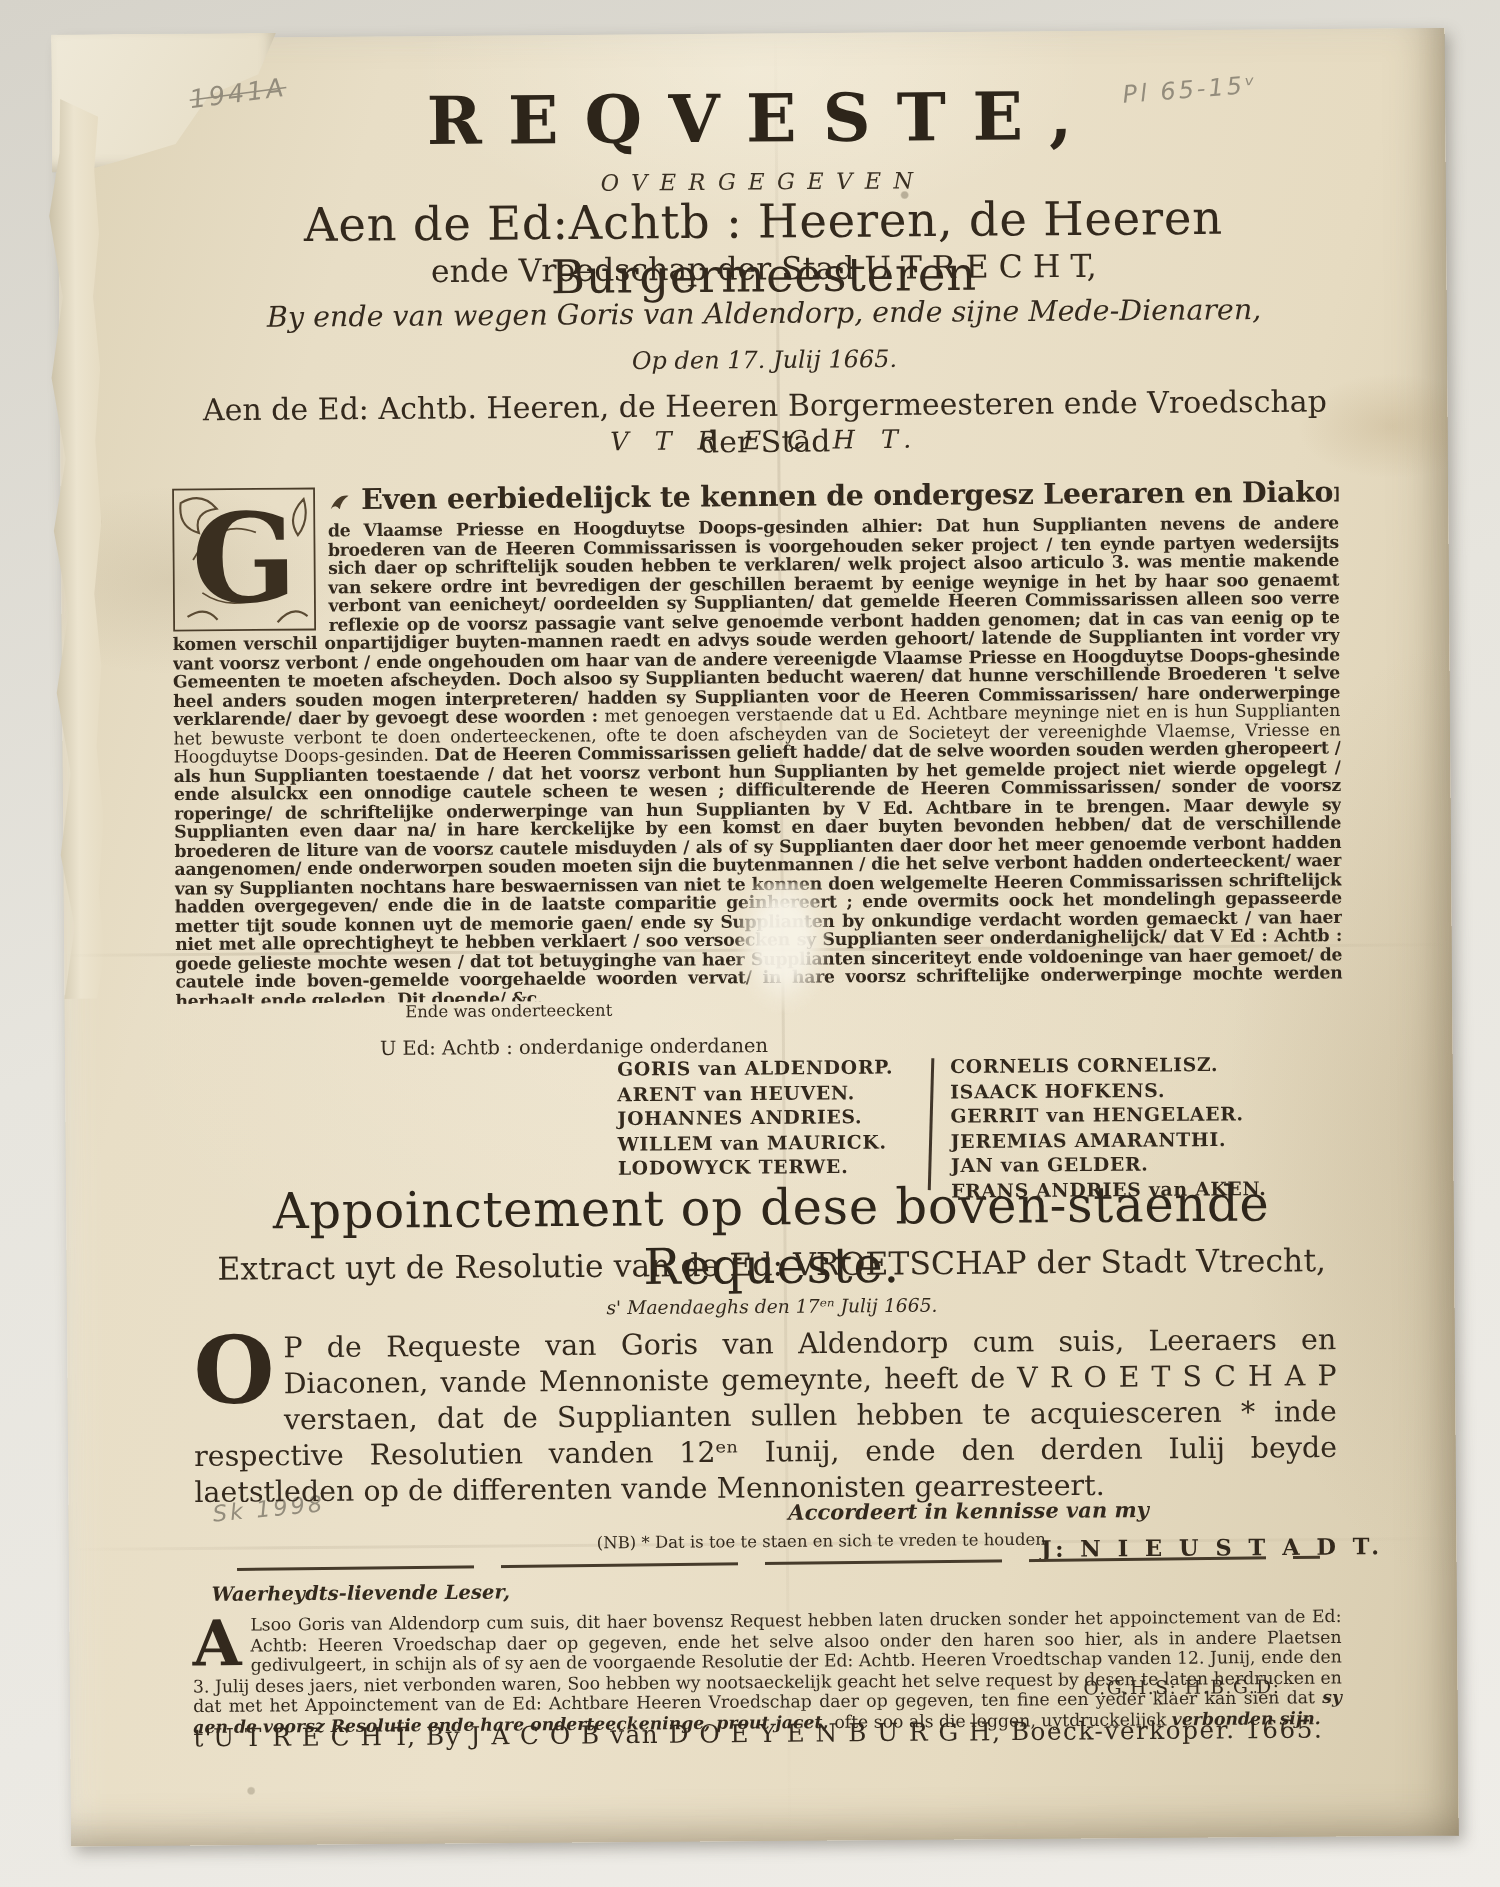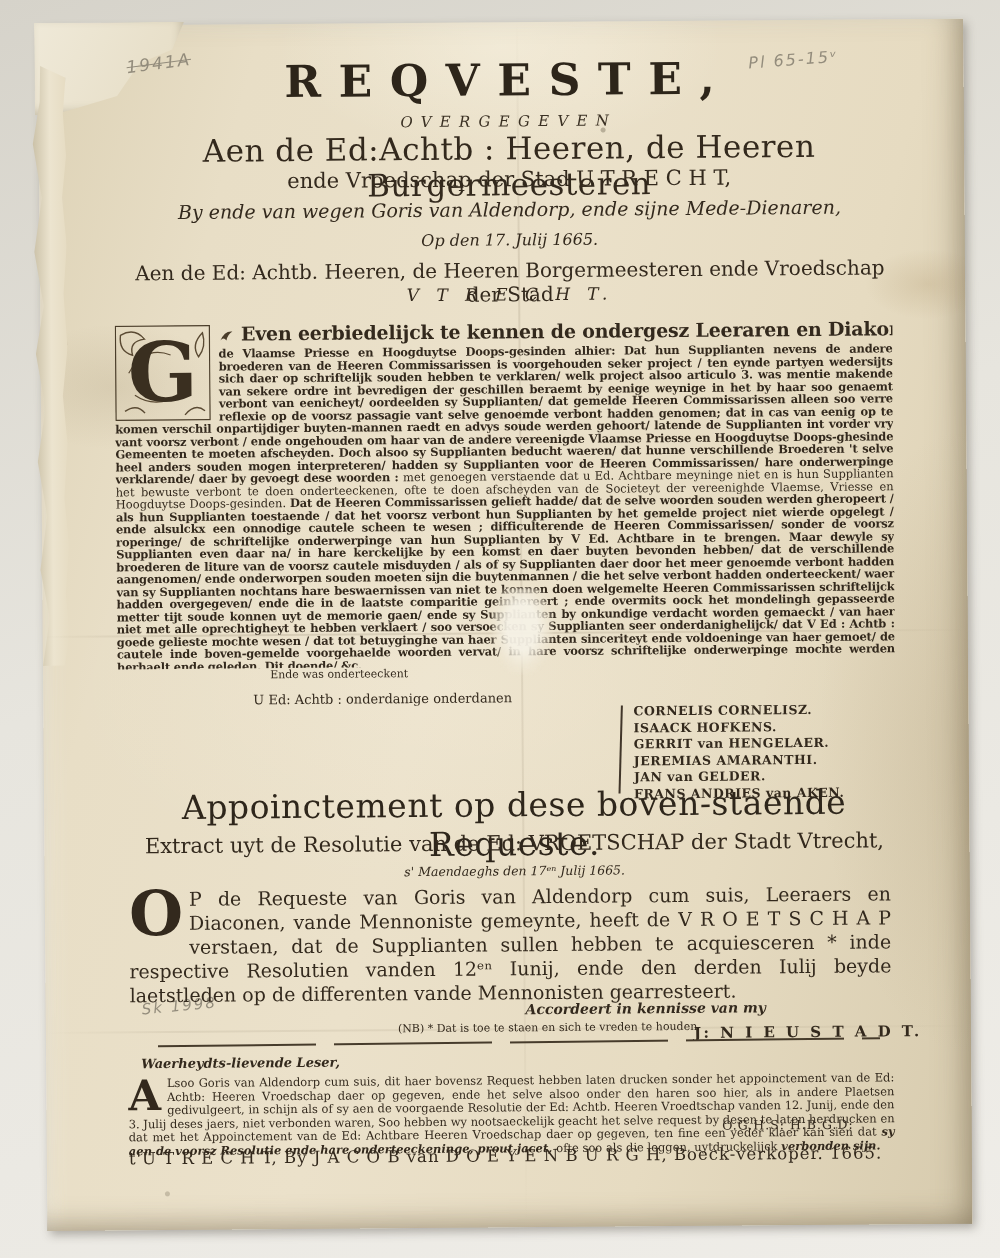--- a/index.html
+++ b/index.html
@@ -139,20 +139,27 @@
     </div>
     <div class="req-opening"><svg width="16" height="14" viewBox="0 0 16 14" style="vertical-align:-2px">
           <path d="M2,12 Q6,2 14,3 Q9,6 8,12 Q5,8 2,12 Z" fill="#4a3d2a"></path>
         </svg> <span>Even eerbiedelijck te kennen de ondergesz Leeraren en Diakonen der vereenig-</span></div>
     <div class="req-body"><span class="seg blackletter">de Vlaamse Priesse en Hoogduytse Doops-gesinden alhier: Dat hun Supplianten nevens de andere broederen van de Heeren Commissarissen is voorgehouden seker project / ten eynde partyen wedersijts sich daer op schriftelijk souden hebben te verklaren/ welk project alsoo articulo 3. was mentie makende van sekere ordre int bevredigen der geschillen beraemt by eenige weynige in het by haar soo genaemt verbont van eenicheyt/ oordeelden sy Supplianten/ dat gemelde Heeren Commissarissen alleen soo verre reflexie op de voorsz passagie vant selve genoemde verbont hadden genomen; dat in cas van eenig op te komen verschil onpartijdiger buyten-mannen raedt en advys soude werden gehoort/ latende de Supplianten int vorder vry vant voorsz verbont / ende ongehouden om haar van de andere vereenigde Vlaamse Priesse en Hoogduytse Doops-ghesinde Gemeenten te moeten afscheyden.   Doch alsoo sy Supplianten beducht waeren/ dat hunne verschillende Broederen 't selve heel anders souden mogen interpreteren/ hadden sy Supplianten voor de Heeren Commissarissen/ hare onderwerpinge verklarende/ daer by gevoegt dese woorden : </span><span class="seg roman">met genoegen verstaende dat u Ed. Achtbare meyninge niet en is hun Supplianten het bewuste verbont te doen onderteeckenen, ofte te doen afscheyden van de Societeyt der vereenighde Vlaemse, Vriesse en Hoogduytse Doops-gesinden. </span><span class="seg blackletter">Dat de Heeren Commissarissen gelieft hadde/ dat de selve woorden souden werden gheropeert / als hun Supplianten toestaende / dat het voorsz verbont hun Supplianten by het gemelde project niet wierde opgelegt / ende alsulckx een onnodige cautele scheen te wesen ; difficulterende de Heeren Commissarissen/ sonder de voorsz roperinge/ de schriftelijke onderwerpinge van hun Supplianten by V Ed. Achtbare in te brengen. Maar dewyle sy Supplianten even daar na/ in hare kerckelijke by een komst en daer buyten bevonden hebben/ dat de verschillende broederen de liture van de voorsz cautele misduyden / als of sy Supplianten daer door het meer genoemde verbont hadden aangenomen/ ende onderworpen souden moeten sijn die buytenmannen / die het selve verbont hadden onderteeckent/ waer van sy Supplianten nochtans hare beswaernissen van niet te konnen doen welgemelte Heeren Commissarissen schriftelijck hadden overgegeven/ ende die in de laatste comparitie geinhereert ; ende overmits oock het mondelingh gepasseerde metter tijt soude konnen uyt de memorie gaen/ ende sy Supplianten by onkundige verdacht worden gemaeckt / van haer niet met alle oprechtigheyt te hebben verklaert / soo versoecken sy Supplianten seer onderdanighelijck/ dat V Ed : Achtb : goede gelieste mochte wesen / dat tot betuyginghe van haer Supplianten sinceriteyt ende voldoeninge van haer gemoet/ de cautele inde boven-gemelde voorgehaelde woorden vervat/ in hare voorsz schriftelijke onderwerpinge mochte werden herhaelt ende geleden.    Dit doende/ &amp;c.</span></div>
   </div>
   <div class="damage-patch"></div>
 
   <div class="signed-intro">Ende was onderteeckent</div>
   <div class="signed-sub">U Ed: Achtb :  onderdanige onderdanen</div>
+  <div class="sig-col" style="left:368px; top:682px">
+      <div class="sig">GORIS van ALDENDORP.</div>
+      <div class="sig">ARENT van HEUVEN.</div>
+      <div class="sig">JOHANNES ANDRIES.</div>
+      <div class="sig">WILLEM van MAURICK.</div>
+      <div class="sig">LODOWYCK TERWE.</div>
+    </div>
   <div class="sig-divider"></div>
   <div class="sig-col" style="left:590px; top:682px">
       <div class="sig">CORNELIS CORNELISZ.</div>
       <div class="sig">ISAACK HOFKENS.</div>
       <div class="sig">GERRIT van HENGELAER.</div>
       <div class="sig">JEREMIAS AMARANTHI.</div>
       <div class="sig">JAN van GELDER.</div>
       <div class="sig">FRANS ANDRIES van AKEN.</div>
     </div>
 

